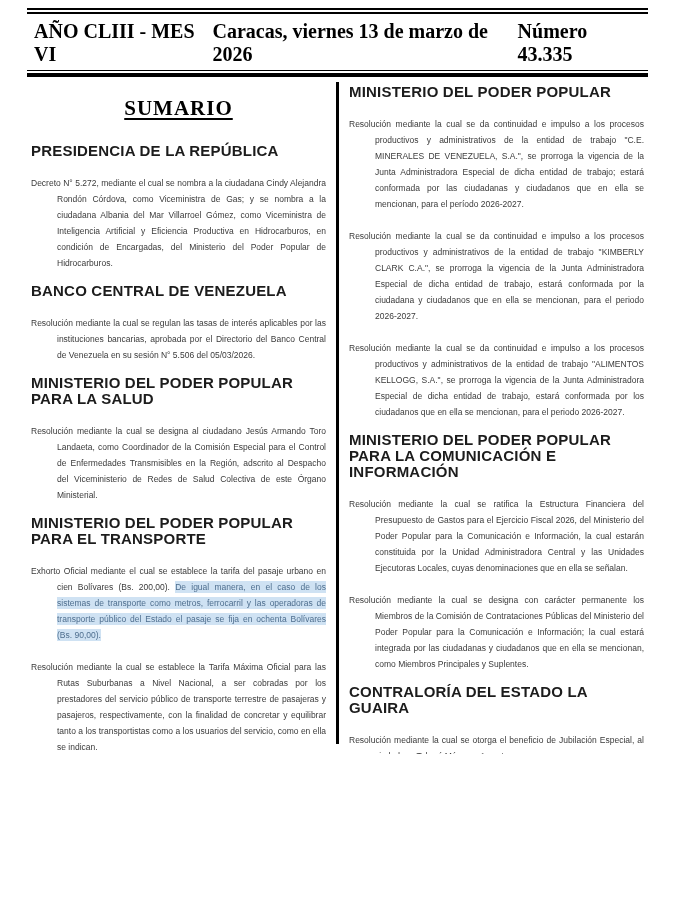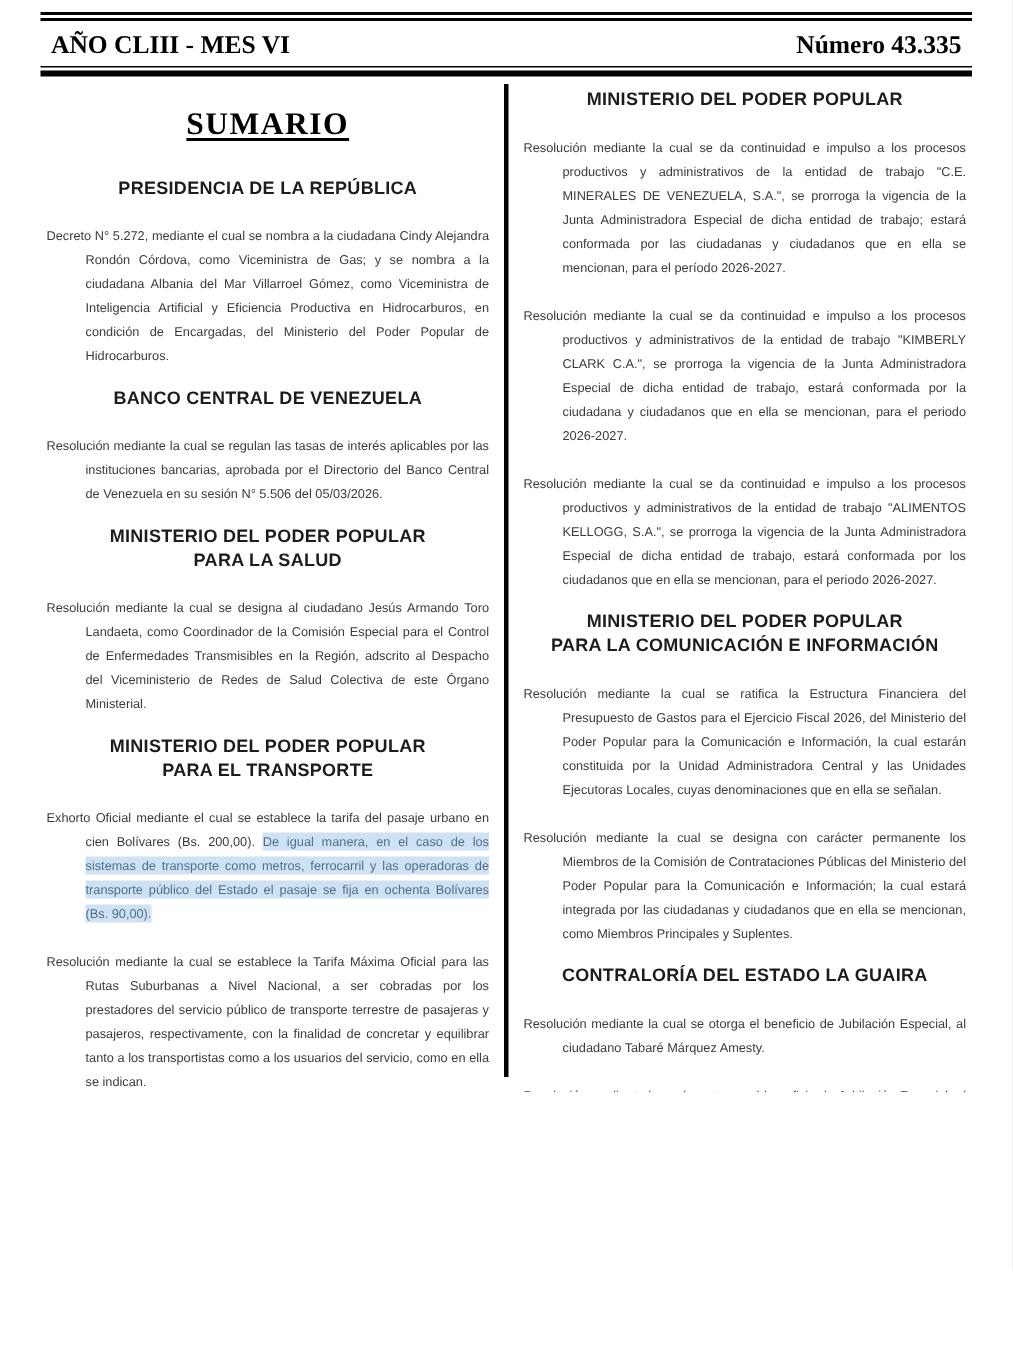--- a/index.html
+++ b/index.html
@@ -21,34 +21,34 @@
   .m-sub{
     display:inline-block;font-family:"Liberation Serif",serif;font-weight:bold;
     font-size:24px;color:#000;letter-spacing:.3px;white-space:nowrap;
     transform:scaleY(1.12);transform-origin:center top;
   }
   
   .rule-double{height:2px;border-top:2px solid #000;border-bottom:2px solid #000;margin:8px 27px 0;}
   .dateline{
     display:flex;justify-content:space-between;align-items:center;
     margin:0 30px;padding:6px 4px 4px;
-    font-family:"Liberation Serif",serif;font-weight:bold;font-size:17px;color:#000;
+    font-family:"Liberation Serif",serif;font-weight:bold;font-size:20px;color:#000;
   }
   .rule-thickthin{height:2px;border-top:1px solid #000;border-bottom:4px solid #000;margin:0 27px;}
   
   .columns{display:flex;margin:5px 31px 0;height:672px;overflow:hidden;}
   .col{flex:1;min-width:0;}
   .col-divider{flex:0 0 3px;width:3px;background:#000;height:662px;margin:0 10px;}
   .summary-title{text-align:center;margin:14px 0 22px;}
   .summary-title span{
     font-family:"Liberation Serif",serif;font-weight:bold;font-size:21px;color:#000;
     letter-spacing:1px;text-decoration:underline;text-decoration-thickness:2px;text-underline-offset:3px;
   }
   .sec-h{
-    margin:12px 0 6px;text-align:center;font-size:12px;font-weight:bold;
+    margin:12px 0 6px;text-align:left;font-size:15px;font-weight:bold;
     color:var(--heading-text,#1c1c1c);line-height:16px;letter-spacing:.2px;
   }
   .sec-h .h-line{display:block;}
   .col-right .section:first-child .sec-h{margin-top:2px;}
   .para{
     margin:16px 0 10px;font-size:8.5px;line-height:16px;text-align:justify;
     padding-left:26px;text-indent:-26px;color:var(--text,#3a3a3a);
   }
   .hl{
     background:var(--highlight-bg,#cfe2f3);color:var(--highlight-text,#4e6e8e);
@@ -58,20 +58,21 @@
 </head>
 <body>
 
 <div class="page">
 
 
   <div class="rule-double"></div>
 
   <div class="dateline">
     <span>AÑO CLIII - MES VI</span>
+    <span>Caracas, viernes 13 de marzo de 2026</span>
     <span>Número 43.335</span>
   </div>
 
   <div class="rule-thickthin"></div>
 
   <div class="columns">
 
     <div class="col col-left">
 
       <div class="summary-title">

